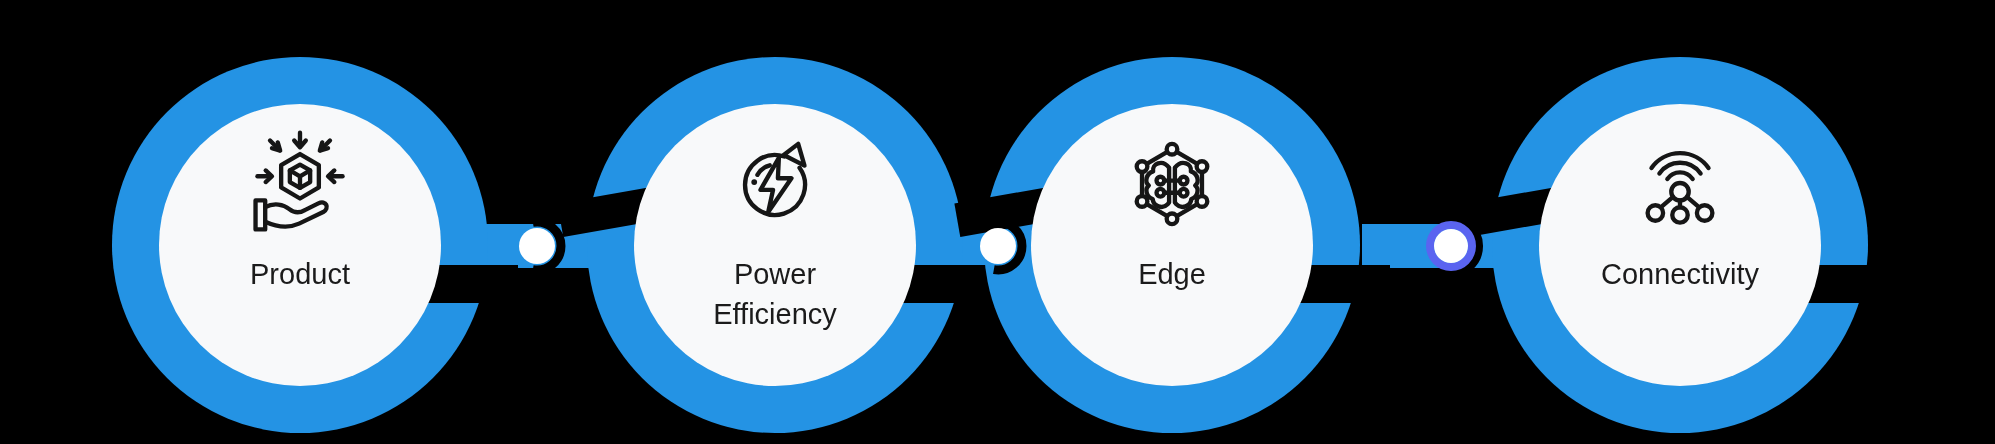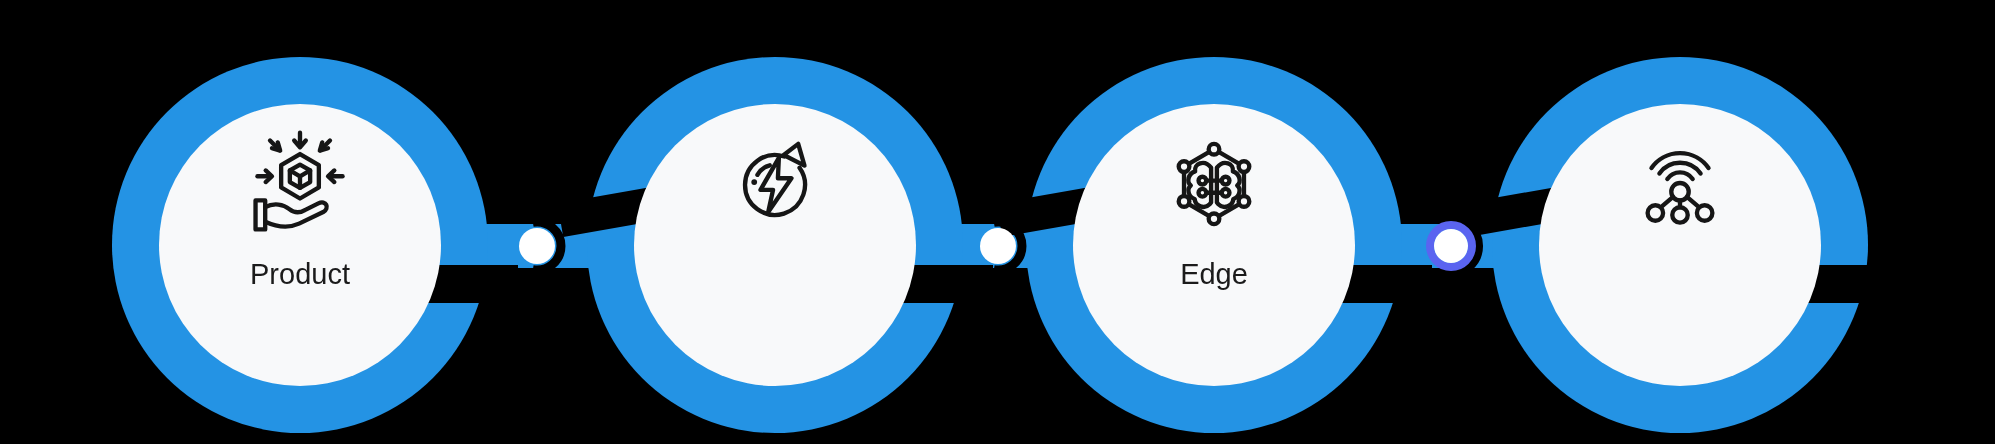--- a/index.html
+++ b/index.html
@@ -133,24 +133,28 @@
     <div class="inner">
       <svg class="icon" viewBox="0 0 120 120">
         <g class="ic">
           <path d="M85.4 43.2 A31 31 0 1 1 69.6 31.5"></path>
           <path d="M69 30 L84 18.5 L90.5 41 Z"></path>
           <path d="M41.8 50.5 A21 21 0 0 1 54.6 40.7"></path>
           <circle class="dotfill" cx="38.5" cy="58" r="3"></circle>
           <path d="M64 33 L45 66 L58 66 L53 89 L77 54 L63 54 Z"></path>
         </g>
       </svg>
-    </div>
-  </section>
-
-  <section class="node" style="left:1026px;">
+      <div class="label">
+        <span>Power</span>
+        <span>Efficiency</span>
+      </div>
+    </div>
+  </section>
+
+  <section class="node" style="left:984px;">
     <div class="ring"></div>
     <div class="slit slit-left"></div>
     <div class="slit slit-right"></div>
     <div class="inner">
       <svg class="icon" viewBox="0 0 120 120">
         <g class="ic">
           <path d="M60 24 L91 42 L91 78 L60 96 L29 78 L29 42 Z"></path>
           <path d="M57 43 C50 34 39 39 40.5 47 C33 49.5 31.5 58 36 61.5 C31.5 65 33.5 73.5 40 75.5 C40.5 83 50 86.5 55.5 81 L57 79 Z"></path>
           <path d="M63 43 C70 34 81 39 79.5 47 C87 49.5 88.5 58 84 61.5 C88.5 65 86.5 73.5 80 75.5 C79.5 83 70 86.5 64.5 81 L63 79 Z"></path>
           <path d="M48 56.5 L72 56.5"></path>
@@ -185,20 +189,24 @@
           <path d="M46.9 54.8 A16 16 0 0 1 73.1 54.8"></path>
           <circle cx="60" cy="68" r="9"></circle>
           <path d="M52.5 73.5 L41 83.5"></path>
           <path d="M67.5 73.5 L79 83.5"></path>
           <path d="M60 77 L60 84"></path>
           <circle cx="34.5" cy="90" r="8"></circle>
           <circle cx="60" cy="92" r="8"></circle>
           <circle cx="85.5" cy="90" r="8"></circle>
         </g>
       </svg>
+      <div class="label">
+        <span>Connectivity</span>
+        <span></span>
+      </div>
     </div>
   </section>
 
   <svg class="dot" style="left:497px;" viewBox="-40 -40 80 80">
     <path class="crescent" d="M -4.17 -23.64 A 24 24 0 1 1 -4.17 23.64"></path>
     <circle class="core" r="18"></circle>
   </svg>
   <svg class="dot" style="left:958px;" viewBox="-40 -40 80 80">
     <path class="crescent" d="M -4.17 -23.64 A 24 24 0 1 1 -4.17 23.64"></path>
     <circle class="core" r="18"></circle>

